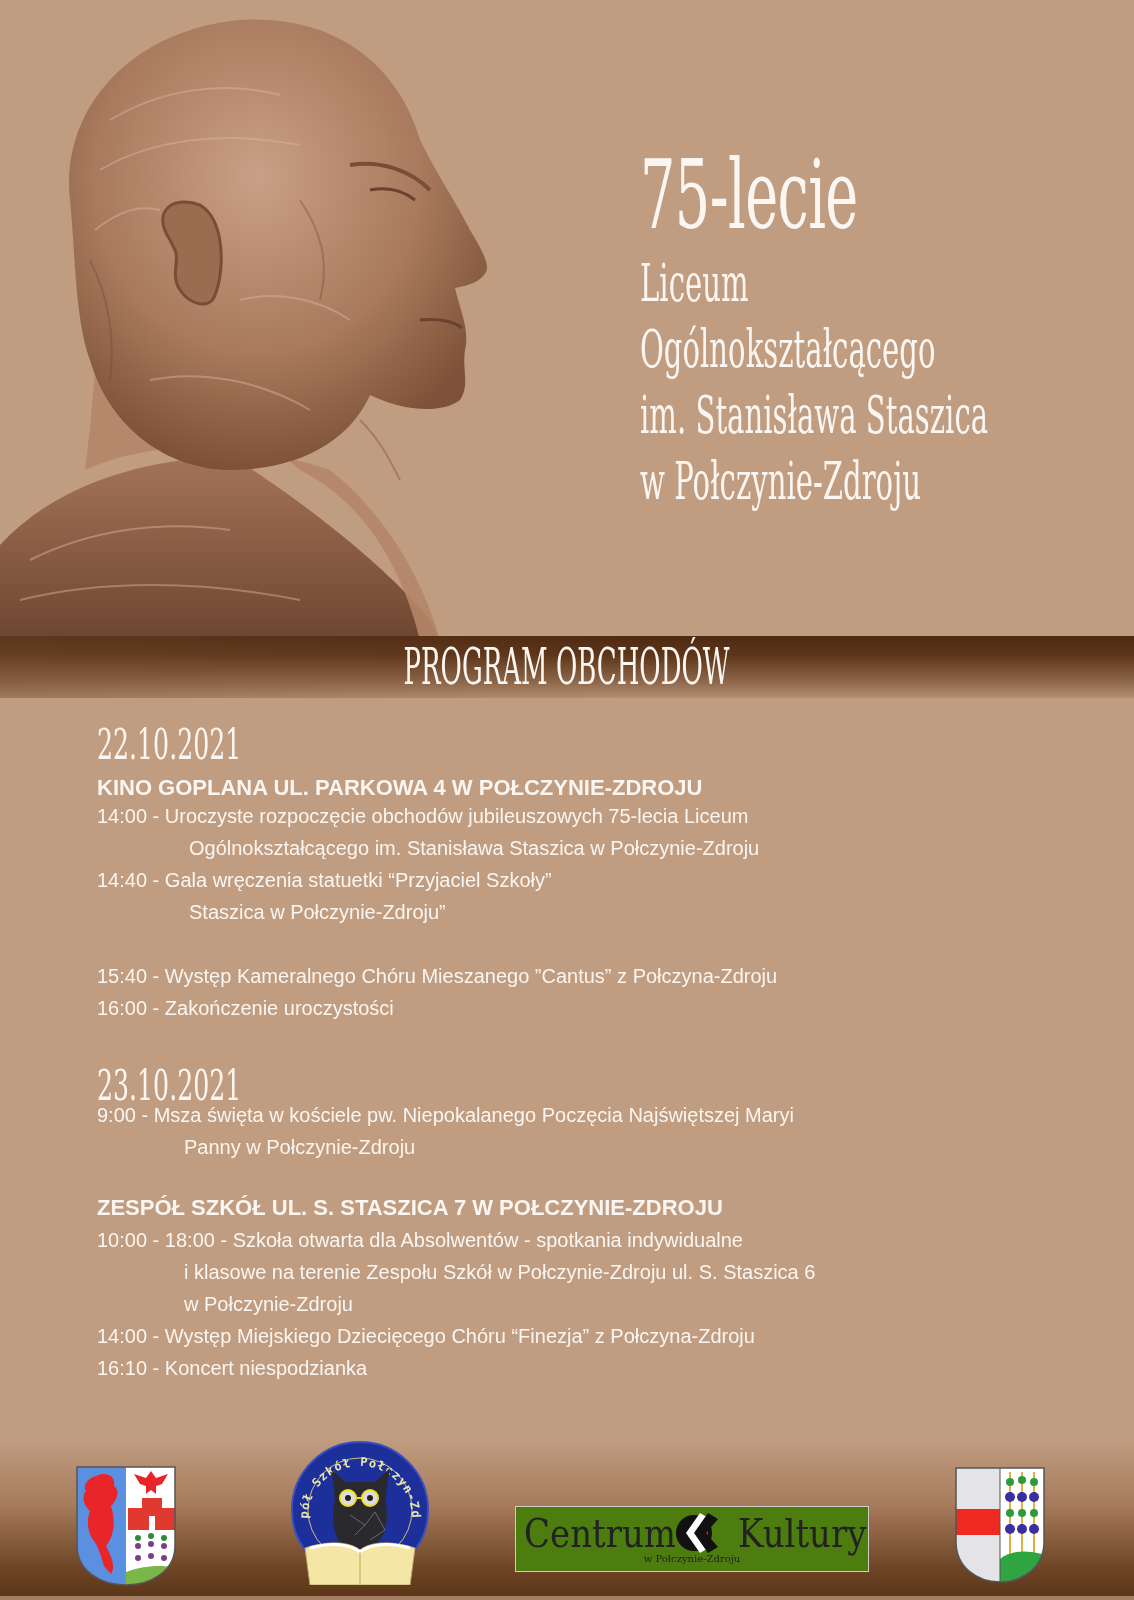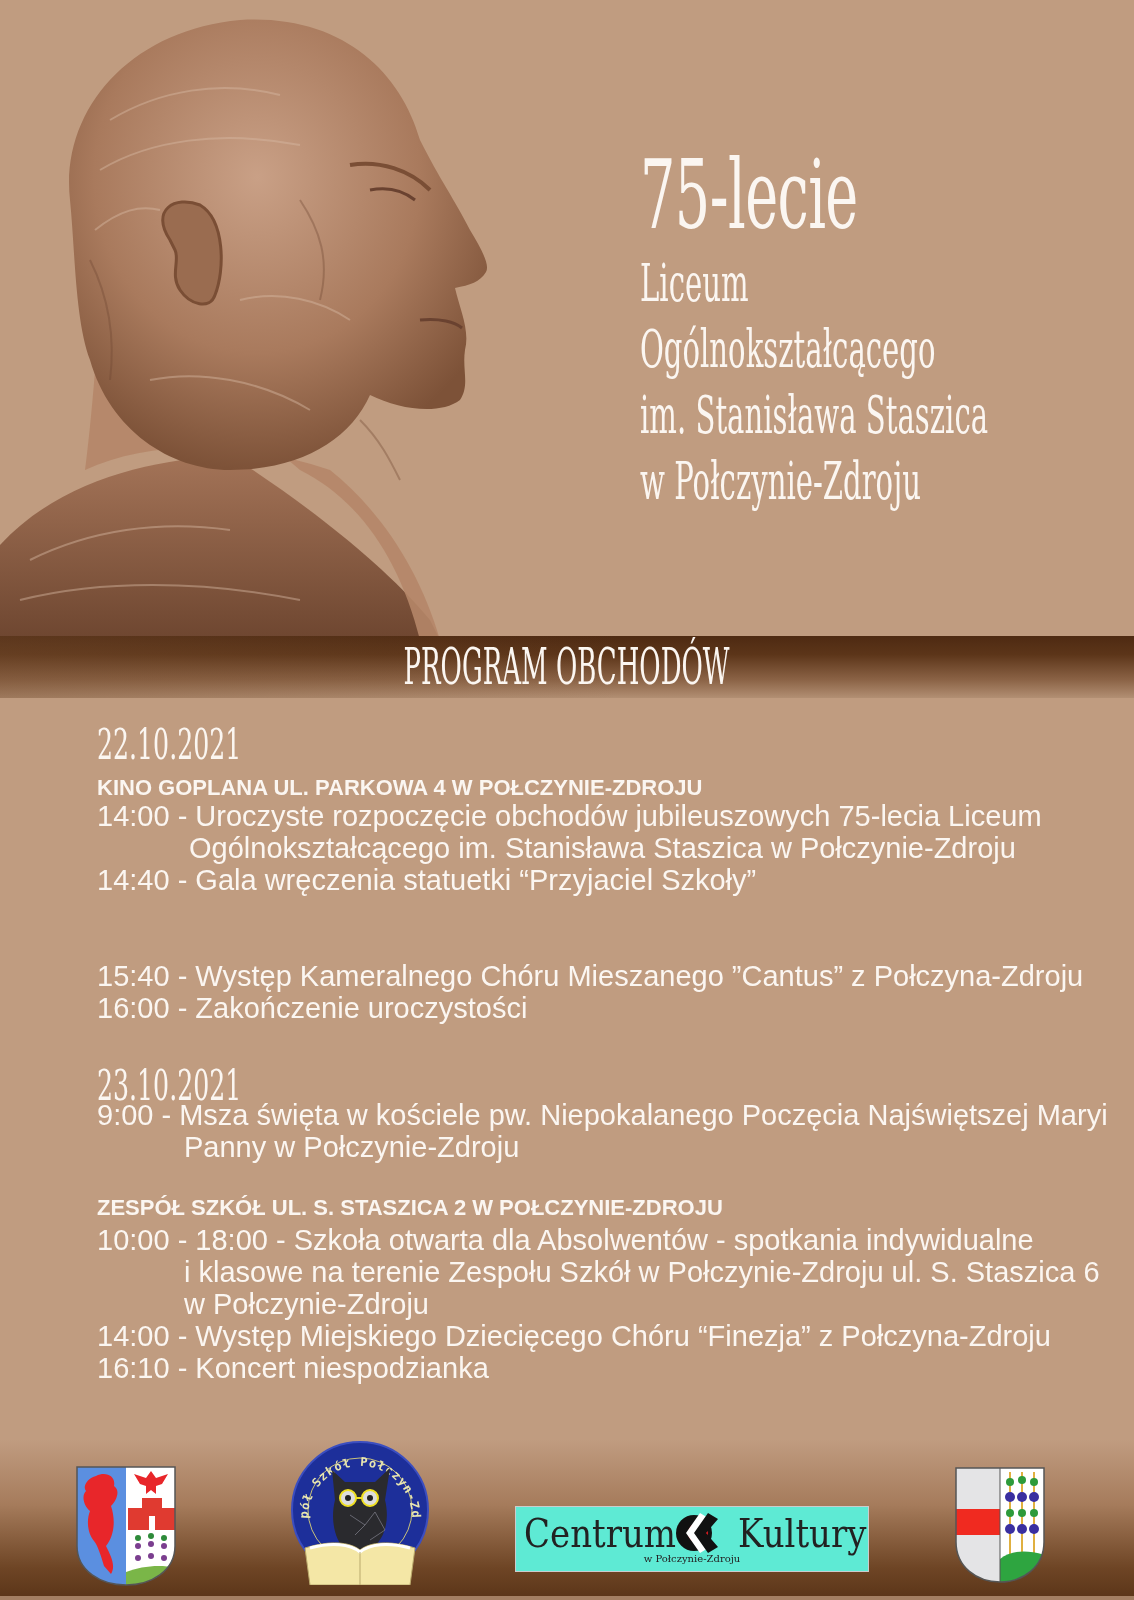--- a/index.html
+++ b/index.html
@@ -44,21 +44,21 @@
     transform: scaleX(0.52); transform-origin: center top; white-space: nowrap;
   }
   
   .date {
     position: absolute; left: 97px; font-family: "DejaVu Serif", serif; font-size: 42px; line-height: 46px;
     transform: scaleX(0.6); transform-origin: left top; white-space: nowrap;
   }
   .venue {
     position: absolute; left: 97px; font-weight: bold; font-size: 22px; line-height: 32px; white-space: nowrap;
   }
-  .item { position: absolute; left: 97px; font-size: 29px; line-height: 32px; white-space: nowrap; }
+  .item { position: absolute; left: 97px; font-size: 20px; line-height: 32px; white-space: nowrap; }
   .item .cont { display: block; }
   
   .logo { position: absolute; }
 </style>
 </head>
 <body>
 
 <div class="bg-bottom">
     <div class="bg-bottom-line"></div>
   </div>
@@ -125,35 +125,36 @@
 <div class="venue" style="top:772px;">KINO GOPLANA UL. PARKOWA 4 W POŁCZYNIE-ZDROJU</div>
 
 <div class="item" style="top:800px;">
   <span class="cont">14:00 - Uroczyste rozpoczęcie obchodów jubileuszowych 75-lecia Liceum</span>
   <span class="cont" style="padding-left:92px;">Ogólnokształcącego im. Stanisława Staszica w Połczynie-Zdroju</span>
 </div>
 <div class="item" style="top:864px;">
   <span class="cont">14:40 - Gala wręczenia statuetki “Przyjaciel Szkoły”</span>
 </div>
 <div class="item" style="top:896px;">
+  <span class="cont" style="padding-left:92px;">Staszica w Połczynie-Zdroju”</span>
 </div>
 <div class="item" style="top:960px;">
   <span class="cont">15:40 - Występ Kameralnego Chóru Mieszanego ”Cantus” z Połczyna-Zdroju</span>
 </div>
 <div class="item" style="top:992px;">
   <span class="cont">16:00 - Zakończenie uroczystości</span>
 </div>
 
 <div class="date" style="top:1063px;">23.10.2021</div>
 
 <div class="item" style="top:1099px;">
   <span class="cont">9:00 -  Msza święta w kościele pw. Niepokalanego Poczęcia Najświętszej Maryi</span>
   <span class="cont" style="padding-left:87px;">Panny w Połczynie-Zdroju</span>
 </div>
-<div class="venue" style="top:1192px;">ZESPÓŁ SZKÓŁ UL. S. STASZICA 2 W POŁCZYNIE-ZDROJU</div>
+<div class="venue" style="top:1192px;">ZESPÓŁ SZKÓŁ UL. S. STASZICA 7 W POŁCZYNIE-ZDROJU</div>
 
 <div class="item" style="top:1224px;">
   <span class="cont">10:00 - 18:00  - Szkoła otwarta dla Absolwentów - spotkania indywidualne</span>
   <span class="cont" style="padding-left:87px;">i klasowe  na terenie Zespołu Szkół w Połczynie-Zdroju ul. S. Staszica 6</span>
   <span class="cont" style="padding-left:87px;">w Połczynie-Zdroju</span>
 </div>
 <div class="item" style="top:1320px;">
   <span class="cont">14:00 - Występ Miejskiego Dziecięcego Chóru “Finezja”  z Połczyna-Zdroju</span>
 </div>
 <div class="item" style="top:1352px;">
@@ -219,21 +220,21 @@
       <path d="M60 75 L75 85 L85 72 L95 90 L80 100"></path>
       <path d="M65 95 L75 85"></path>
     </g>
 
     <path d="M15 108 C40 100 60 102 70 110 C80 102 100 100 125 108 L120 145 L20 145 Z" fill="#f4e7a6" stroke="#b9a96c"></path>
     <path d="M20 108 C42 102 60 104 70 112 C80 104 98 102 120 108" fill="none" stroke="#fff" stroke-width="3"></path>
     <line x1="70" y1="112" x2="70" y2="145" stroke="#b9a96c"></line>
   </svg>
 </div>
 
-<div class="logo" style="left:515px; top:1506px; width:352px; height:64px; background:#5eead4; border:1px solid #ccc;">
+<div class="logo" style="left:515px; top:1506px; width:352px; height:64px; background:#4d7c0f; border:1px solid #ccc;">
   <div style="position:absolute; left:8px; top:4px; font-family:'DejaVu Serif', serif; font-size:40px; line-height:44px; color:#222; transform:scaleX(0.85); transform-origin:left top;">Centrum</div>
   <svg style="position:absolute; left:158px; top:4px;" width="48" height="44" viewBox="0 0 48 44">
     <circle cx="20" cy="22" r="18" fill="#111"></circle>
     <circle cx="24" cy="22" r="10" fill="#e81c22"></circle>
     <path d="M26 2 L36 8 L24 22 L36 36 L26 42 L12 22 Z" fill="#ffffff"></path>
     <path d="M34 2 L44 8 L32 22 L44 36 L34 42 L20 22 Z" fill="#111"></path>
   </svg>
   <div style="position:absolute; left:222px; top:4px; font-family:'DejaVu Serif', serif; font-size:40px; line-height:44px; color:#222; transform:scaleX(0.85); transform-origin:left top;">Kultury</div>
   <div style="position:absolute; left:0; right:0; top:46px; text-align:center; font-family:'DejaVu Serif', serif; font-size:10px; color:#222;">w Połczynie-Zdroju</div>
 </div>

